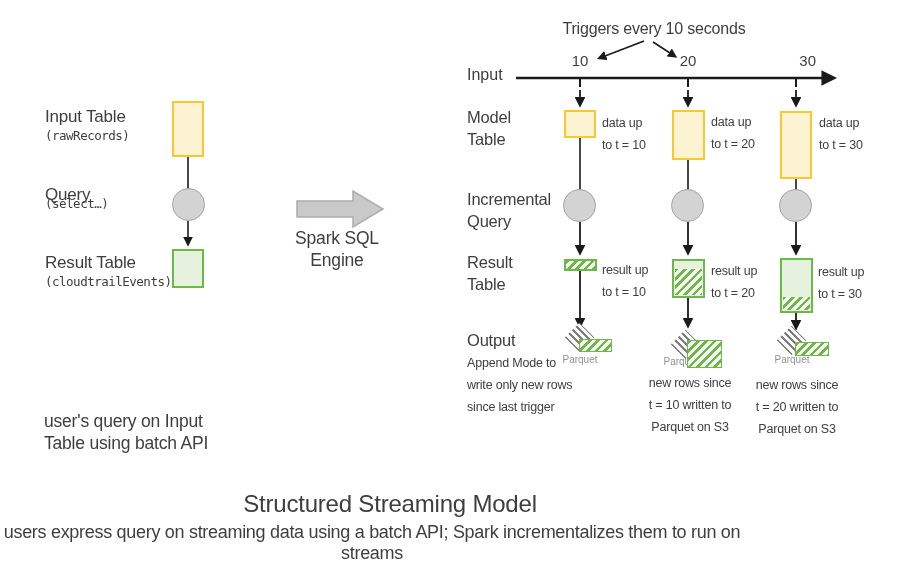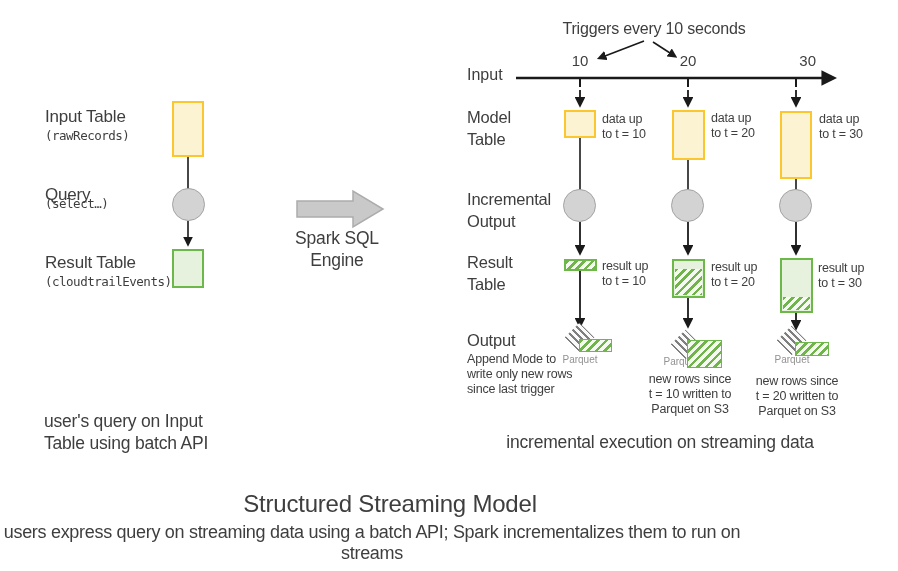--- a/index.html
+++ b/index.html
@@ -5,21 +5,21 @@
   html,body{margin:0;padding:0;background:#fff;}
   #canvas{
     position:relative;width:898px;height:571px;background:#fff;overflow:hidden;
     font-family:"Liberation Sans","DejaVu Sans",sans-serif;color:var(--text,#3e3e3e);
   }
   .abs{position:absolute;}
   .ml{white-space:pre-line;}
   .lbl{font-size:17px;line-height:20px;letter-spacing:-0.2px;}
   .sub{font-family:"DejaVu Sans Mono","Liberation Mono",monospace;font-size:12.5px;letter-spacing:-0.5px;}
   .rowlbl{font-size:16.5px;line-height:22px;letter-spacing:-0.2px;}
-  .note{font-size:12.5px;line-height:15px;letter-spacing:-0.2px;}
+  .note{font-size:12.5px;line-height:22px;letter-spacing:-0.2px;}
   .caption{font-size:17.5px;line-height:22px;letter-spacing:-0.2px;}
   .ticklbl{font-size:15px;text-align:center;width:40px;}
   .yellow-box{background:var(--yellow-fill);border:2px solid var(--yellow-border);box-sizing:border-box;}
   .green-box{background:var(--green-fill);border:2px solid var(--green-border);box-sizing:border-box;}
   .circle{border-radius:50%;background:var(--gray-fill);border:1.5px solid var(--gray-border);box-sizing:border-box;}
   .hatch{background:repeating-linear-gradient(135deg,var(--hatch-green) 0 2.5px,var(--hatch-bg) 2.5px 6px);}
   .result-box{border:2px solid var(--green-border);background:var(--green-fill);box-sizing:border-box;}
   .result-box .hatch{position:absolute;}
   .parquet-icon{width:21px;height:21px;transform:rotate(45deg);
     background:repeating-linear-gradient(0deg,var(--parquet-gray) 0 2px,#fafafa 2px 5px);}
@@ -93,21 +93,21 @@
   <div class="abs" style="left:539px;top:20px;width:230px;text-align:center;font-size:16px;letter-spacing:-0.2px;">Triggers every 10 seconds</div>
   <div class="abs" style="left:467px;top:66px;font-size:16px;">Input</div>
 
   <div class="abs ticklbl" style="left:560px;top:52px;">10</div>
   <div class="abs ticklbl" style="left:668px;top:52px;">20</div>
   <div class="abs ticklbl" style="left:776px;top:52px;text-align:right;">30</div>
 
   <div class="abs rowlbl ml" style="left:467px;top:106px;">Model
 Table</div>
   <div class="abs rowlbl ml" style="left:467px;top:188px;">Incremental
-Output</div>
+Query</div>
   <div class="abs rowlbl ml" style="left:467px;top:251px;">Result
 Table</div>
   <div class="abs rowlbl" style="left:467px;top:329px;">Output</div>
   <div class="abs note ml" style="left:467px;top:352px;">Append Mode to
 write only new rows
 since last trigger</div>
 
   <div class="abs shape yellow-box" style="left:564px;top:110px;width:32px;height:28px;"></div>
   <div class="abs note ml" style="left:602px;top:112px;">data up
 to t = 10</div>
@@ -146,18 +146,17 @@
   </div>
   <div class="abs note ml" style="left:818px;top:261px;">result up
 to t = 30</div>
   <div class="abs shape parquet-icon" style="left:781px;top:330px;"></div>
   <div class="abs parquet-lbl" style="left:770px;top:354px;">Parquet</div>
   <div class="abs green-chip hatch" style="left:795px;top:342px;width:34px;height:14px;"></div>
   <div class="abs note ml center" style="left:732px;top:374px;width:130px;">new rows since
 t = 20 written to
 Parquet on S3</div>
 
-  <div class="abs caption center" style="left:495px;top:431px;width:330px;">incremental execution on streaming data</div>
 
   <div class="abs center" style="left:0;top:490px;width:780px;font-size:24px;letter-spacing:-0.2px;">Structured Streaming Model</div>
   <div class="abs center" style="left:0;top:522px;width:744px;font-size:18px;letter-spacing:-0.3px;">users express query on streaming data using a batch API; Spark incrementalizes them to run on streams</div>
 
 </div>
 
 </body></html>

